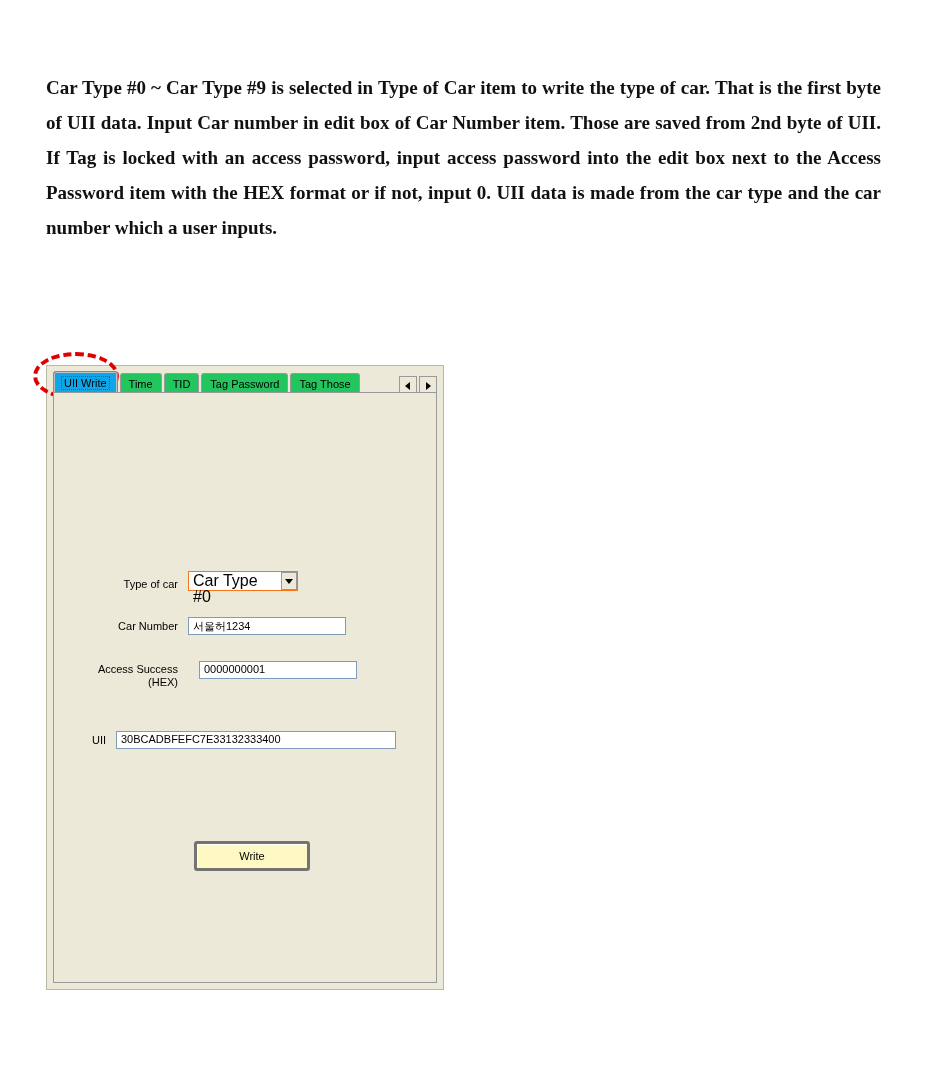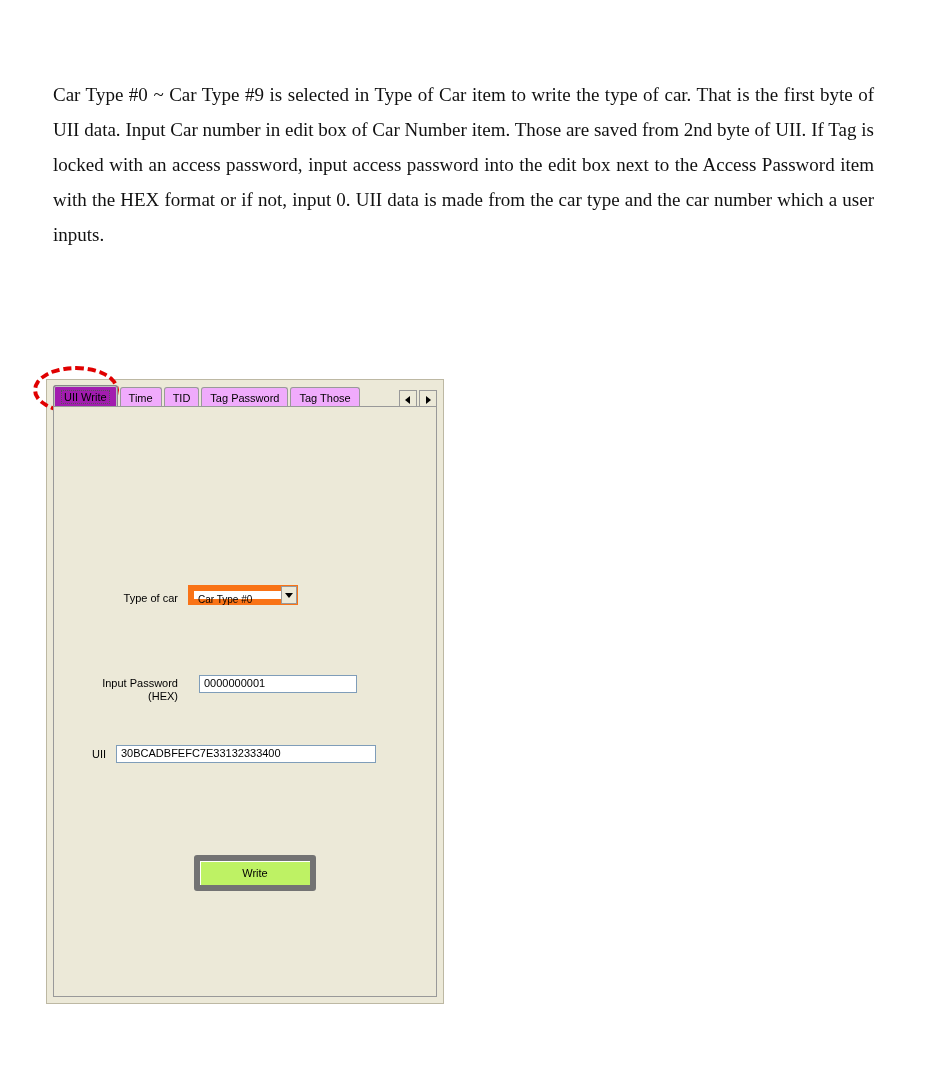--- a/index.html
+++ b/index.html
@@ -13,21 +13,22 @@
     padding: 0 46px 40px 46px;
   }
   .body-text {
     font-size: 19px;
     line-height: 35px;
     color: #111;
     text-align: justify;
     white-space: pre-wrap;
   }
   .body-text p {
-    margin: 7px;
+    margin: 0;
+    font-weight: bold;
   }
   .figure-wrap {
     position: relative;
     margin-top: 50px;
     width: 398px;
     height: 625px;
     background: #ece9d8;
     border: 1px solid #bdb8a3;
     box-sizing: border-box;
     font-family: "Tahoma", Arial, sans-serif;
@@ -52,32 +53,32 @@
     left: 6px;
     right: 6px;
     height: 22px;
     display: flex;
     align-items: flex-end;
   }
   .tab {
     height: 20px;
     line-height: 20px;
     padding: 0 8px;
-    background: #f0abfc;
+    background: #22c55e;
     border: 1px solid #999;
     border-bottom: none;
     margin-right: 2px;
     border-top-left-radius: 3px;
     border-top-right-radius: 3px;
     color: #000;
     font-size: 11px;
     white-space: nowrap;
   }
   .tab.active {
-    background: #a21caf;
+    background: #0ea5e9;
     border-color: #888;
     font-weight: normal;
     box-shadow: inset 0 0 0 1px #c0c0c0;
     height: 22px;
     line-height: 22px;
   }
   .tab.active .dotted {
     outline: 1px dotted #555;
     padding: 0 2px;
   }
@@ -138,44 +139,44 @@
     overflow: hidden;
     white-space: nowrap;
   }
   .select-wrap {
     position: relative;
     height: 20px;
   }
   .select-display {
     height: 20px;
     background: #fff;
-    border: 6px solid #f97316;
+    border: 1px solid #f97316;
     box-sizing: border-box;
     padding: 1px 20px 1px 4px;
-    font-size: 10px;
+    font-size: 16px;
     line-height: 16px;
   }
   .select-arrow {
     position: absolute;
     top: 1px;
     right: 1px;
     width: 16px;
     height: 18px;
     background: #ece9d8;
     border: 1px solid #999;
     display: flex;
     align-items: center;
     justify-content: center;
     box-sizing: border-box;
   }
   .write-btn {
     width: 110px;
     height: 24px;
-    background: #bef264;
-    border: 6px solid #737373;
+    background: #fef9c3;
+    border: 3px solid #737373;
     border-radius: 3px;
     box-shadow: inset 1px 1px 0 #fff;
     font-size: 11px;
     display: flex;
     align-items: center;
     justify-content: center;
   }
 </style>
 </head>
 <body>
@@ -220,29 +221,33 @@
         <div class="select-wrap" style="width:110px;">
           <div class="select-display">Car Type #0</div>
           <div class="select-arrow">
             <svg viewBox="0 0 8 8" width="8" height="8">
                 <polygon points="0,2 8,2 4,7" fill="#000"></polygon>
               </svg>
           </div>
         </div>
       </div>
 
+      <div class="row" style="top:224px; left:16px;">
+        <div class="lbl">Car Number</div>
+        <div class="field" style="width:158px;">서울허1234</div>
+      </div>
 
       <div class="row" style="top:268px; left:16px; align-items:flex-start;">
-        <div class="lbl two-line" style="padding-top:2px;">Input Password (HEX)</div>
+        <div class="lbl two-line" style="padding-top:2px;">Access Success (HEX)</div>
         <div class="field" style="width:158px;margin-left:11px;">0000000001</div>
       </div>
 
       <div class="row" style="top:338px; left:-56px;">
         <div class="lbl">UII</div>
-        <div class="field" style="width:260px;">30BCADBFEFC7E33132333400</div>
+        <div class="field" style="width:280px;">30BCADBFEFC7E33132333400</div>
       </div>
 
       <div class="row" style="top:448px; left:140px;">
         <div class="write-btn">
           <span>Write</span>
         </div>
       </div>
 
     </div>
   </div>

